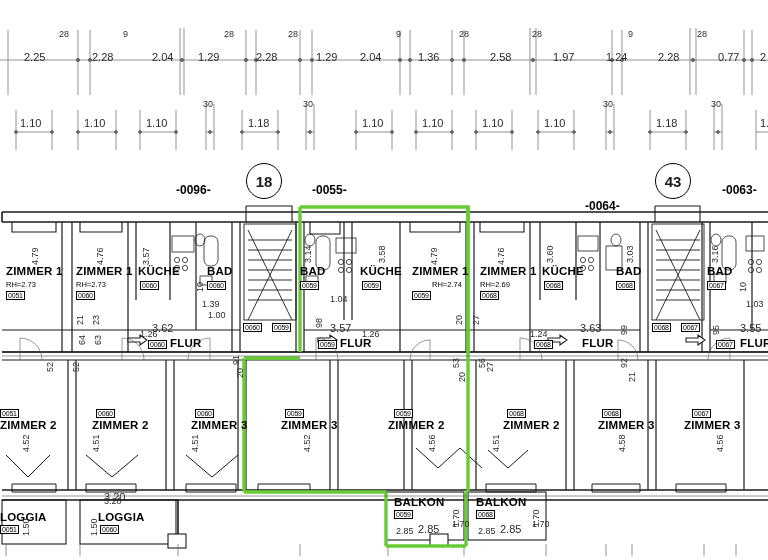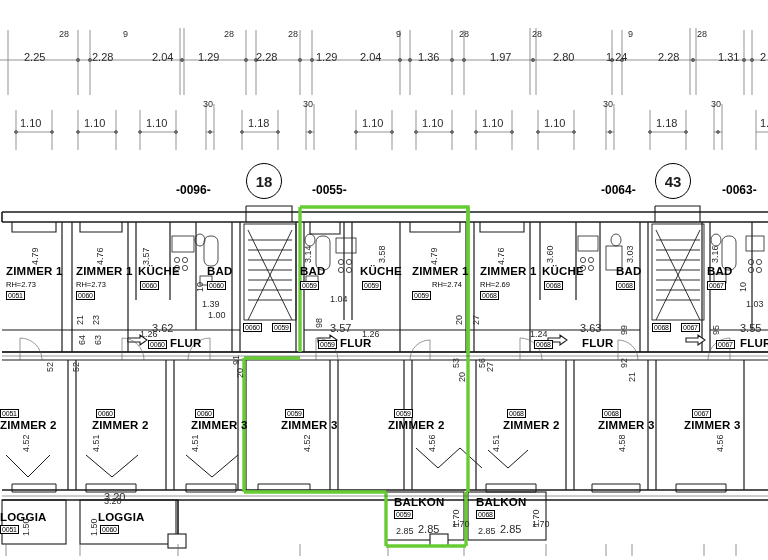--- a/index.html
+++ b/index.html
@@ -367,48 +367,48 @@
   <div class="t dim" style="left:152px;top:52px;">2.04</div>
   <div class="t dim" style="left:198px;top:52px;">1.29</div>
   <div class="t dimsm" style="left:224px;top:30px;">28</div>
   <div class="t dim" style="left:256px;top:52px;">2.28</div>
   <div class="t dimsm" style="left:288px;top:30px;">28</div>
   <div class="t dim" style="left:316px;top:52px;">1.29</div>
   <div class="t dim" style="left:360px;top:52px;">2.04</div>
   <div class="t dimsm" style="left:396px;top:30px;">9</div>
   <div class="t dim" style="left:418px;top:52px;">1.36</div>
   <div class="t dimsm" style="left:459px;top:30px;">28</div>
-  <div class="t dim" style="left:490px;top:52px;">1.97</div>
+  <div class="t dim" style="left:490px;top:52px;">2.58</div>
   <div class="t dimsm" style="left:532px;top:30px;">28</div>
-  <div class="t dim" style="left:553px;top:52px;">2.80</div>
+  <div class="t dim" style="left:553px;top:52px;">1.97</div>
   <div class="t dim" style="left:606px;top:52px;">1.24</div>
   <div class="t dimsm" style="left:628px;top:30px;">9</div>
   <div class="t dim" style="left:658px;top:52px;">2.28</div>
   <div class="t dimsm" style="left:697px;top:30px;">28</div>
-  <div class="t dim" style="left:718px;top:52px;">1.31</div>
+  <div class="t dim" style="left:718px;top:52px;">0.77</div>
   <div class="t dim" style="left:760px;top:52px;">2</div>
 
   <div class="t dim" style="left:20px;top:118px;">1.10</div>
   <div class="t dim" style="left:84px;top:118px;">1.10</div>
   <div class="t dim" style="left:146px;top:118px;">1.10</div>
   <div class="t dimsm" style="left:203px;top:100px;">30</div>
   <div class="t dim" style="left:248px;top:118px;">1.18</div>
   <div class="t dimsm" style="left:303px;top:100px;">30</div>
   <div class="t dim" style="left:362px;top:118px;">1.10</div>
   <div class="t dim" style="left:422px;top:118px;">1.10</div>
   <div class="t dim" style="left:482px;top:118px;">1.10</div>
   <div class="t dim" style="left:544px;top:118px;">1.10</div>
   <div class="t dimsm" style="left:603px;top:100px;">30</div>
   <div class="t dim" style="left:656px;top:118px;">1.18</div>
   <div class="t dimsm" style="left:711px;top:100px;">30</div>
   <div class="t dim" style="left:760px;top:118px;">1.10</div>
 
   <div class="t apt" style="left:176px;top:184px;">-0096-</div>
   <div class="t apt" style="left:312px;top:184px;">-0055-</div>
-  <div class="t apt" style="left:585px;top:184px;margin-left:16px;">-0064-</div>
+  <div class="t apt" style="left:585px;top:200px;">-0064-</div>
   <div class="t apt" style="left:722px;top:184px;">-0063-</div>
 
   <div class="circnum" style="left:246px;top:163px;">18</div>
   <div class="circnum" style="left:655px;top:163px;">43</div>
 
   <div class="t room" style="left:6px;top:266px;">ZIMMER 1</div>
   <div class="t rh" style="left:6px;top:281px;">RH=2.73</div>
   <div class="t code" style="left:6px;top:291px;">0051</div>
   <div class="t dimsm vert" style="left:31px;top:265px;">4.79</div>
 

